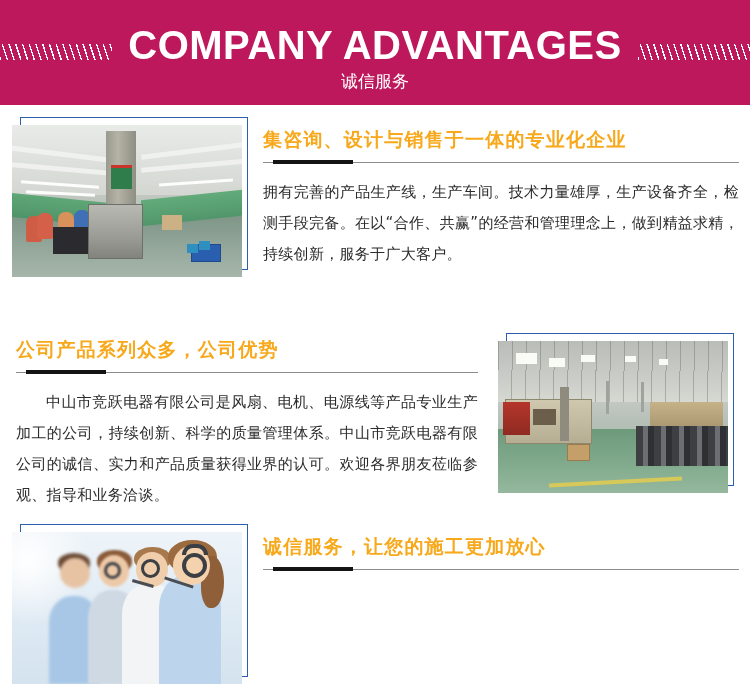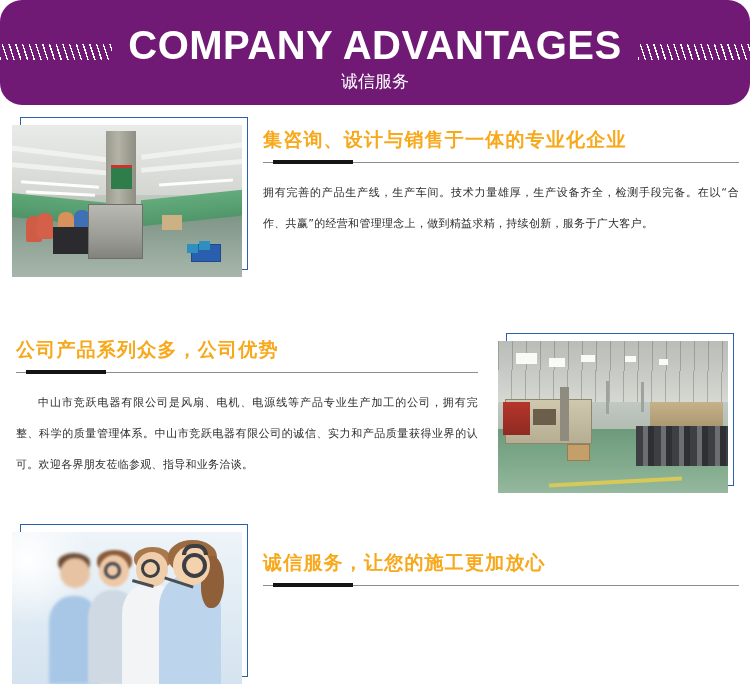--- a/index.html
+++ b/index.html
@@ -10,23 +10,22 @@
     font-family: "Liberation Sans", "DejaVu Sans", sans-serif;
     overflow: hidden;
   }
   .page { position: relative; width: 750px; height: 693px; background: #fff; }
 
   
   .banner {
     position: relative;
     width: 750px;
     height: 105px;
-    background: #701a75;
+    background: #be185d;
     overflow: hidden;
-    border-radius: 22px;
   }
   .banner-title {
     position: absolute;
     left: 0; right: 0;
     top: 22px;
     text-align: center;
     color: #ffffff;
     font-size: 40px;
     font-weight: bold;
     letter-spacing: 0.5px;
@@ -101,40 +100,40 @@
   }
   .rule .rule-thick {
     position: absolute;
     left: 10px; top: 0px;
     width: 80px; height: 4px;
     background: #141414;
   }
   .body-text {
     margin-top: 11px;
     color: #2b2b2b;
-    font-size: 11px;
+    font-size: 15px;
     line-height: 31px;
     letter-spacing: 0.3px;
     text-align: justify;
     font-family: "DejaVu Sans", sans-serif;
   }
   .body-text.indent { text-indent: 2em; }
 
   
   #sec1 { left: 0; top: 113px; width: 750px; height: 175px; text-decoration: underline; }
   #sec1 .photo-frame { left: 12px; top: 4px; }
   #sec1 .col { position: absolute; left: 263px; top: 14px; width: 476px; }
 
   #sec2 { left: 0; top: 325px; width: 750px; height: 185px; }
   #sec2 .photo-frame { left: 498px; top: 8px; }
   #sec2 .col { position: absolute; left: 16px; top: 12px; width: 462px; }
 
   #sec3 { left: 0; top: 518px; width: 750px; height: 175px; }
   #sec3 .photo-frame { left: 12px; top: 6px; }
-  #sec3 .col { position: absolute; left: 263px; top: 32px; width: 476px; }
+  #sec3 .col { position: absolute; left: 263px; top: 16px; width: 476px; }
 
   
   .ph { position: absolute; inset: 0; }
 
   
   .p1 { background: linear-gradient(#d7dad4 0%, #cfd3cd 30%, #b9c2ba 55%, #9fb0a4 100%); }
   .p1 .ceil { position:absolute; left:0; top:0; width:100%; height:46%;
     background: linear-gradient(#e9ebe8, #d3d6d1); }
   .p1 .beam { position:absolute; height:5px; background:#f2f3f1; opacity:.9; }
   .p1 .b1 { left:-4%; top:17%; width:46%; transform:rotate(7deg); }
@@ -319,21 +318,21 @@
           <div class="carton"></div>
         </div>
       </div>
     </div>
     <div class="col">
       <div class="txt-title">公司产品系列众多，公司优势</div>
       <div class="rule">
         <div class="rule-thin"></div>
           <div class="rule-thick"></div>
       </div>
-      <div class="body-text indent">中山市竞跃电器有限公司是风扇、电机、电源线等产品专业生产加工的公司，拥有完整、科学的质量管理体系。中山市竞跃电器有限公司的诚信、实力和产品质量获得业界的认可。欢迎各界朋友莅临参观、指导和业务洽谈。</div>
+      <div class="body-text indent">中山市竞跃电器有限公司是风扇、电机、电源线等产品专业生产加工的公司，持续创新、科学的质量管理体系。中山市竞跃电器有限公司的诚信、实力和产品质量获得业界的认可。欢迎各界朋友莅临参观、指导和业务洽谈。</div>
     </div>
   </div>
 
   <div class="section" id="sec3">
     <div class="photo-frame">
       <div class="frame-line"></div>
       <div class="photo">
         <div class="ph p3">
           <div class="glow"></div>
           <div class="agent a1"></div>

